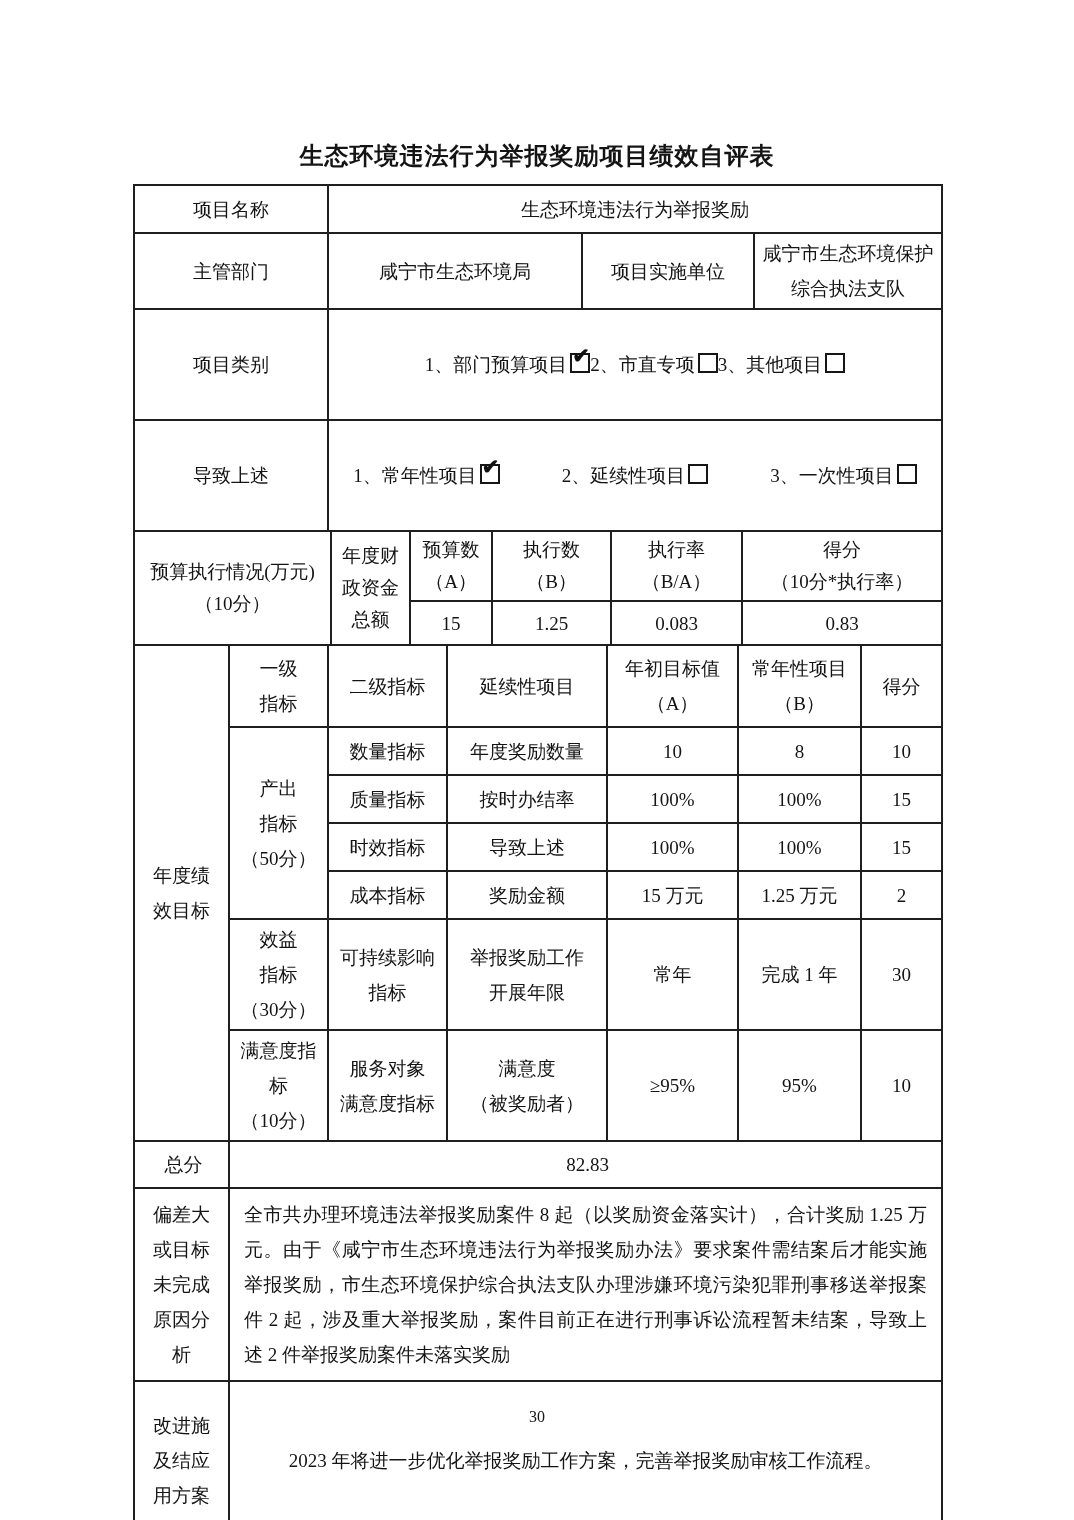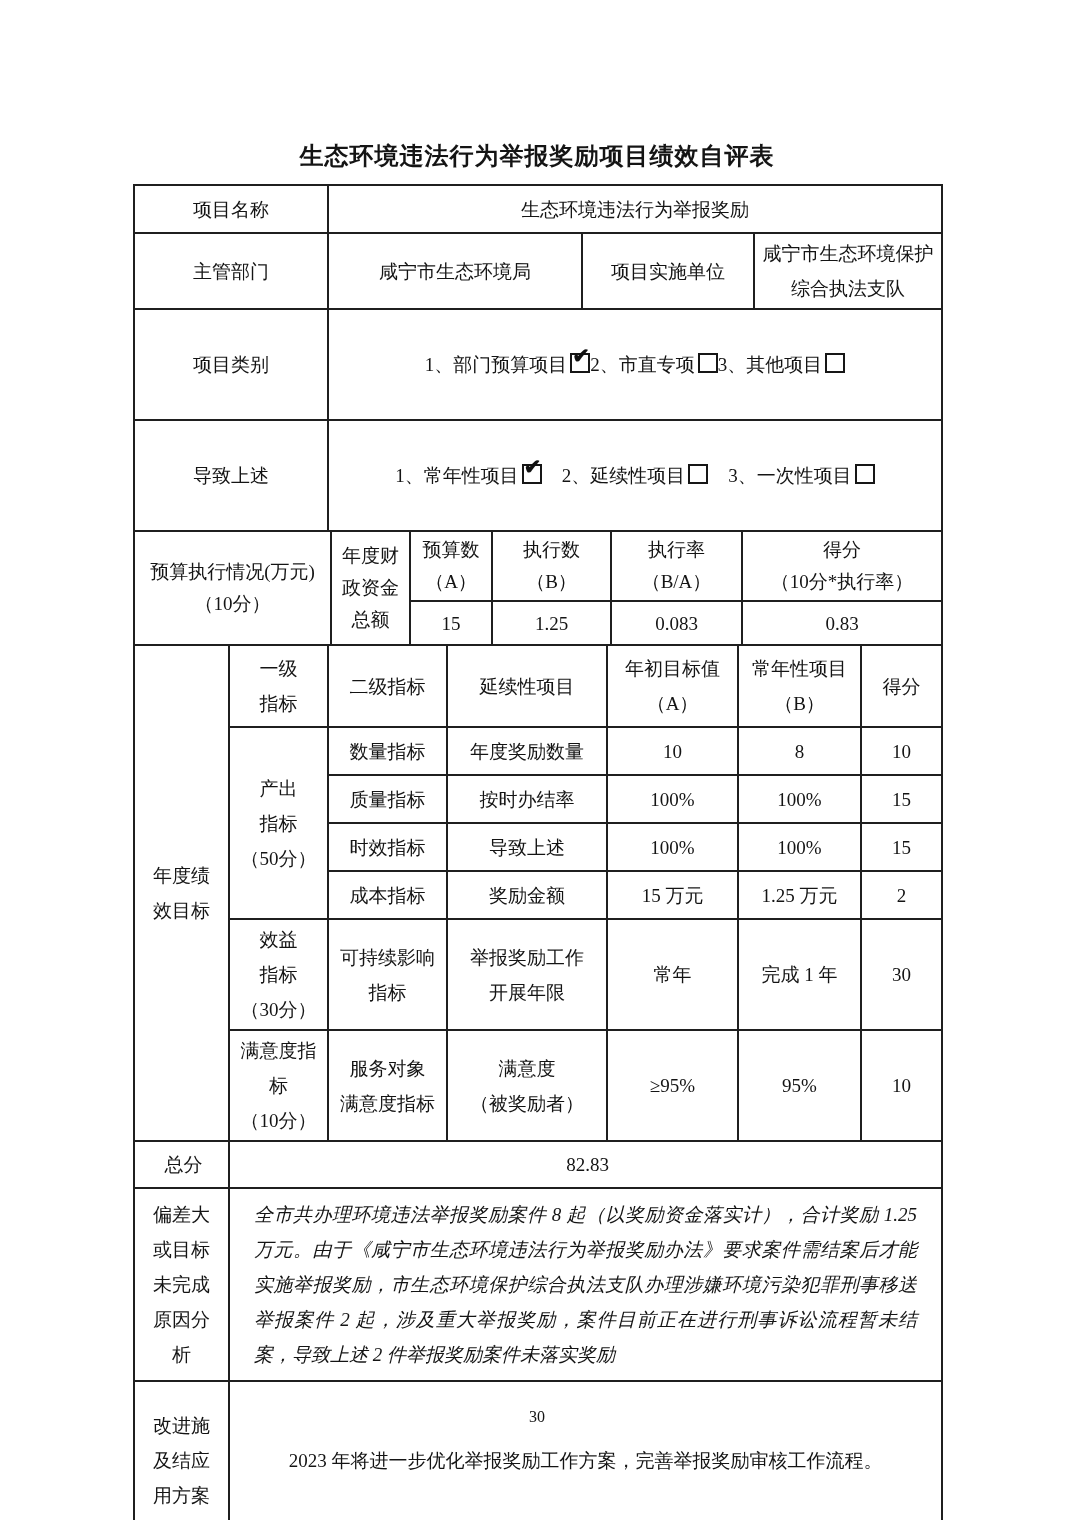--- a/index.html
+++ b/index.html
@@ -56,30 +56,29 @@
   tr.h50  > td { height: 50px; }
   tr.h66  > td { height: 66px; line-height: 32px; }
   tr.h44  > td { height: 44px; }
   tr.h82  > td { height: 82px; }
   tr.h108 > td { height: 108px; }
   tr.h47  > td { height: 47px; padding-left: 10px; }
   tr.h177 > td { height: 177px; }
   tr.h123 > td { height: 158px; }
   td.just {
     text-align: justify;
-    padding: 8px 24px;
-    font-style: italic;
+    padding: 8px 14px;
   }
   .opts {
     display: flex;
     justify-content: center;
     align-items: center;
   }
   .opts.gap-a { }
-  .opts.gap-b { gap: 20px; }
+  .opts.gap-b { gap: 62px; }
   .opt { white-space: nowrap; }
   .checkbox {
     display: inline-block;
     width: 16px;
     height: 16px;
     border: 2px solid #161616;
     position: relative;
     vertical-align: -2px;
     margin-left: 3px;
   }

